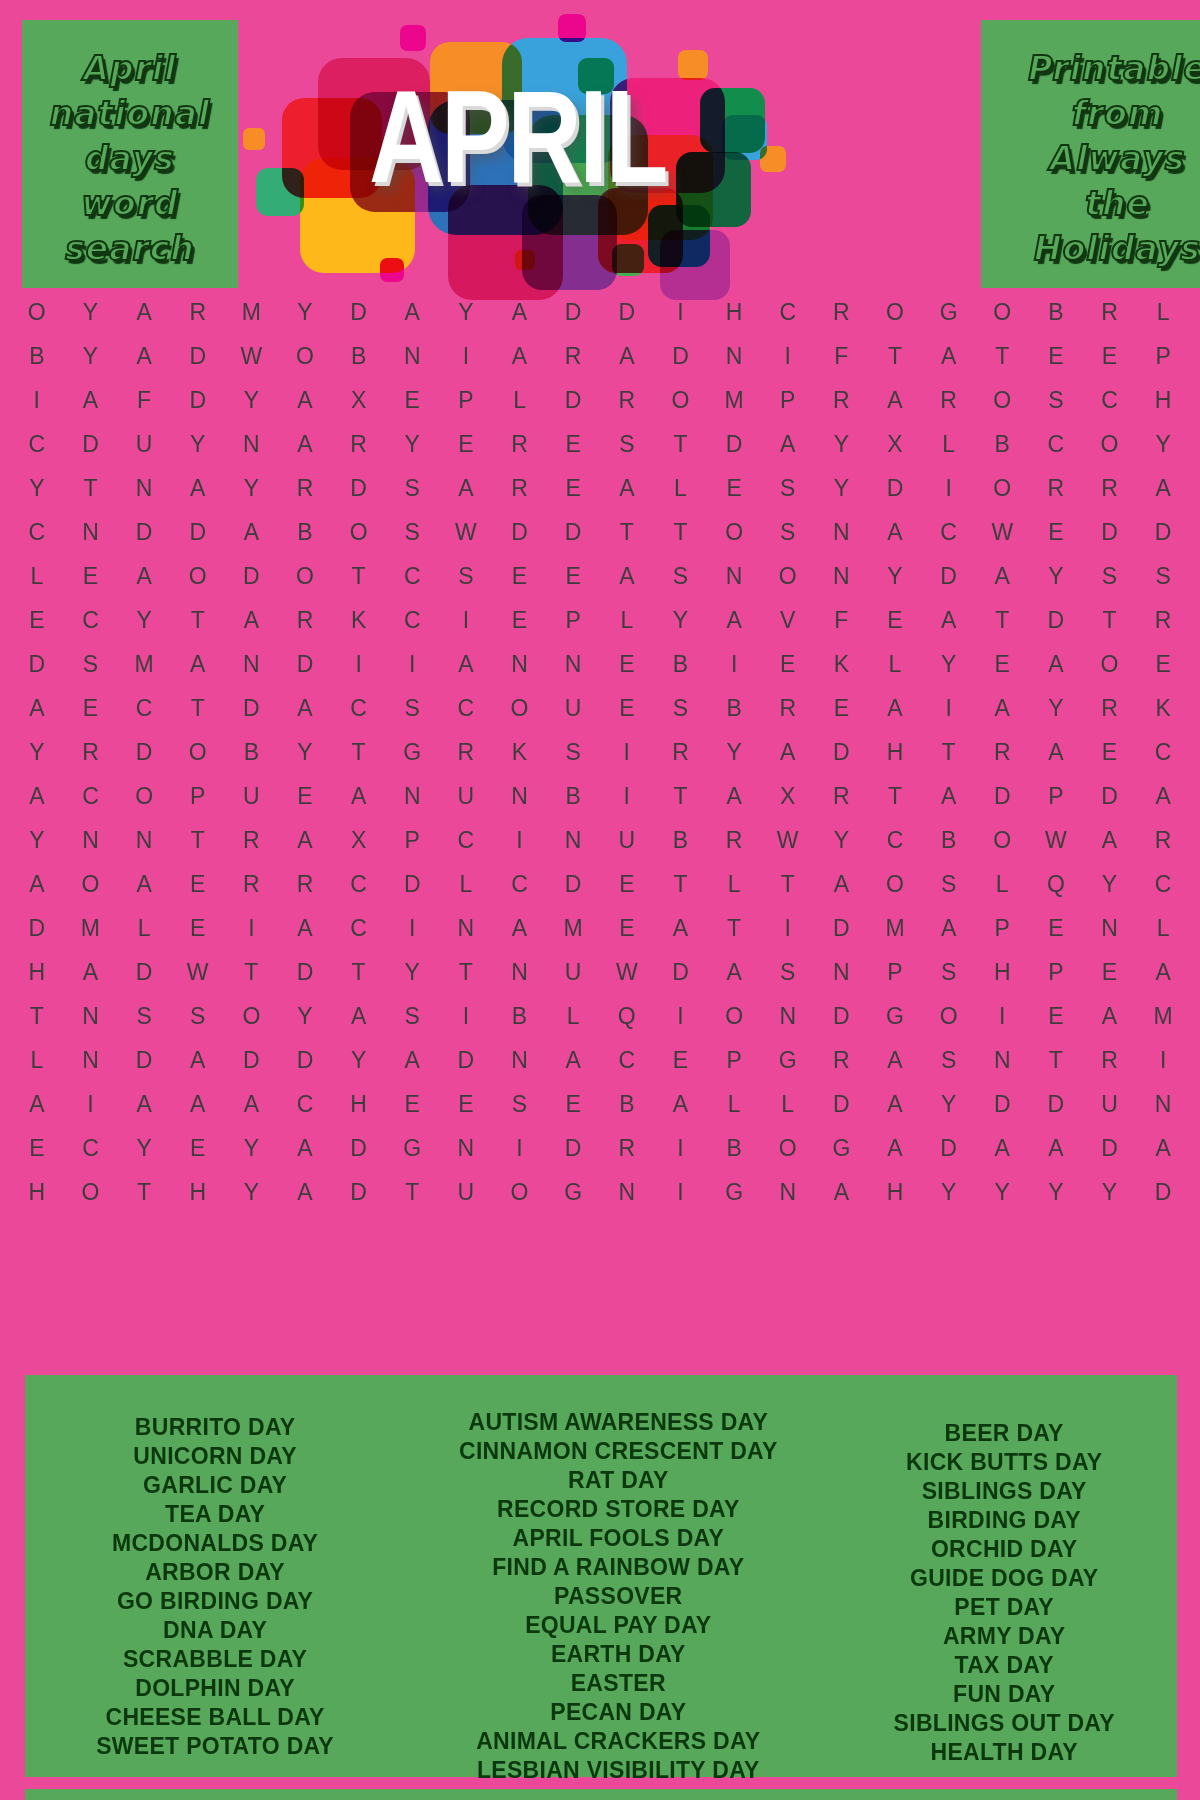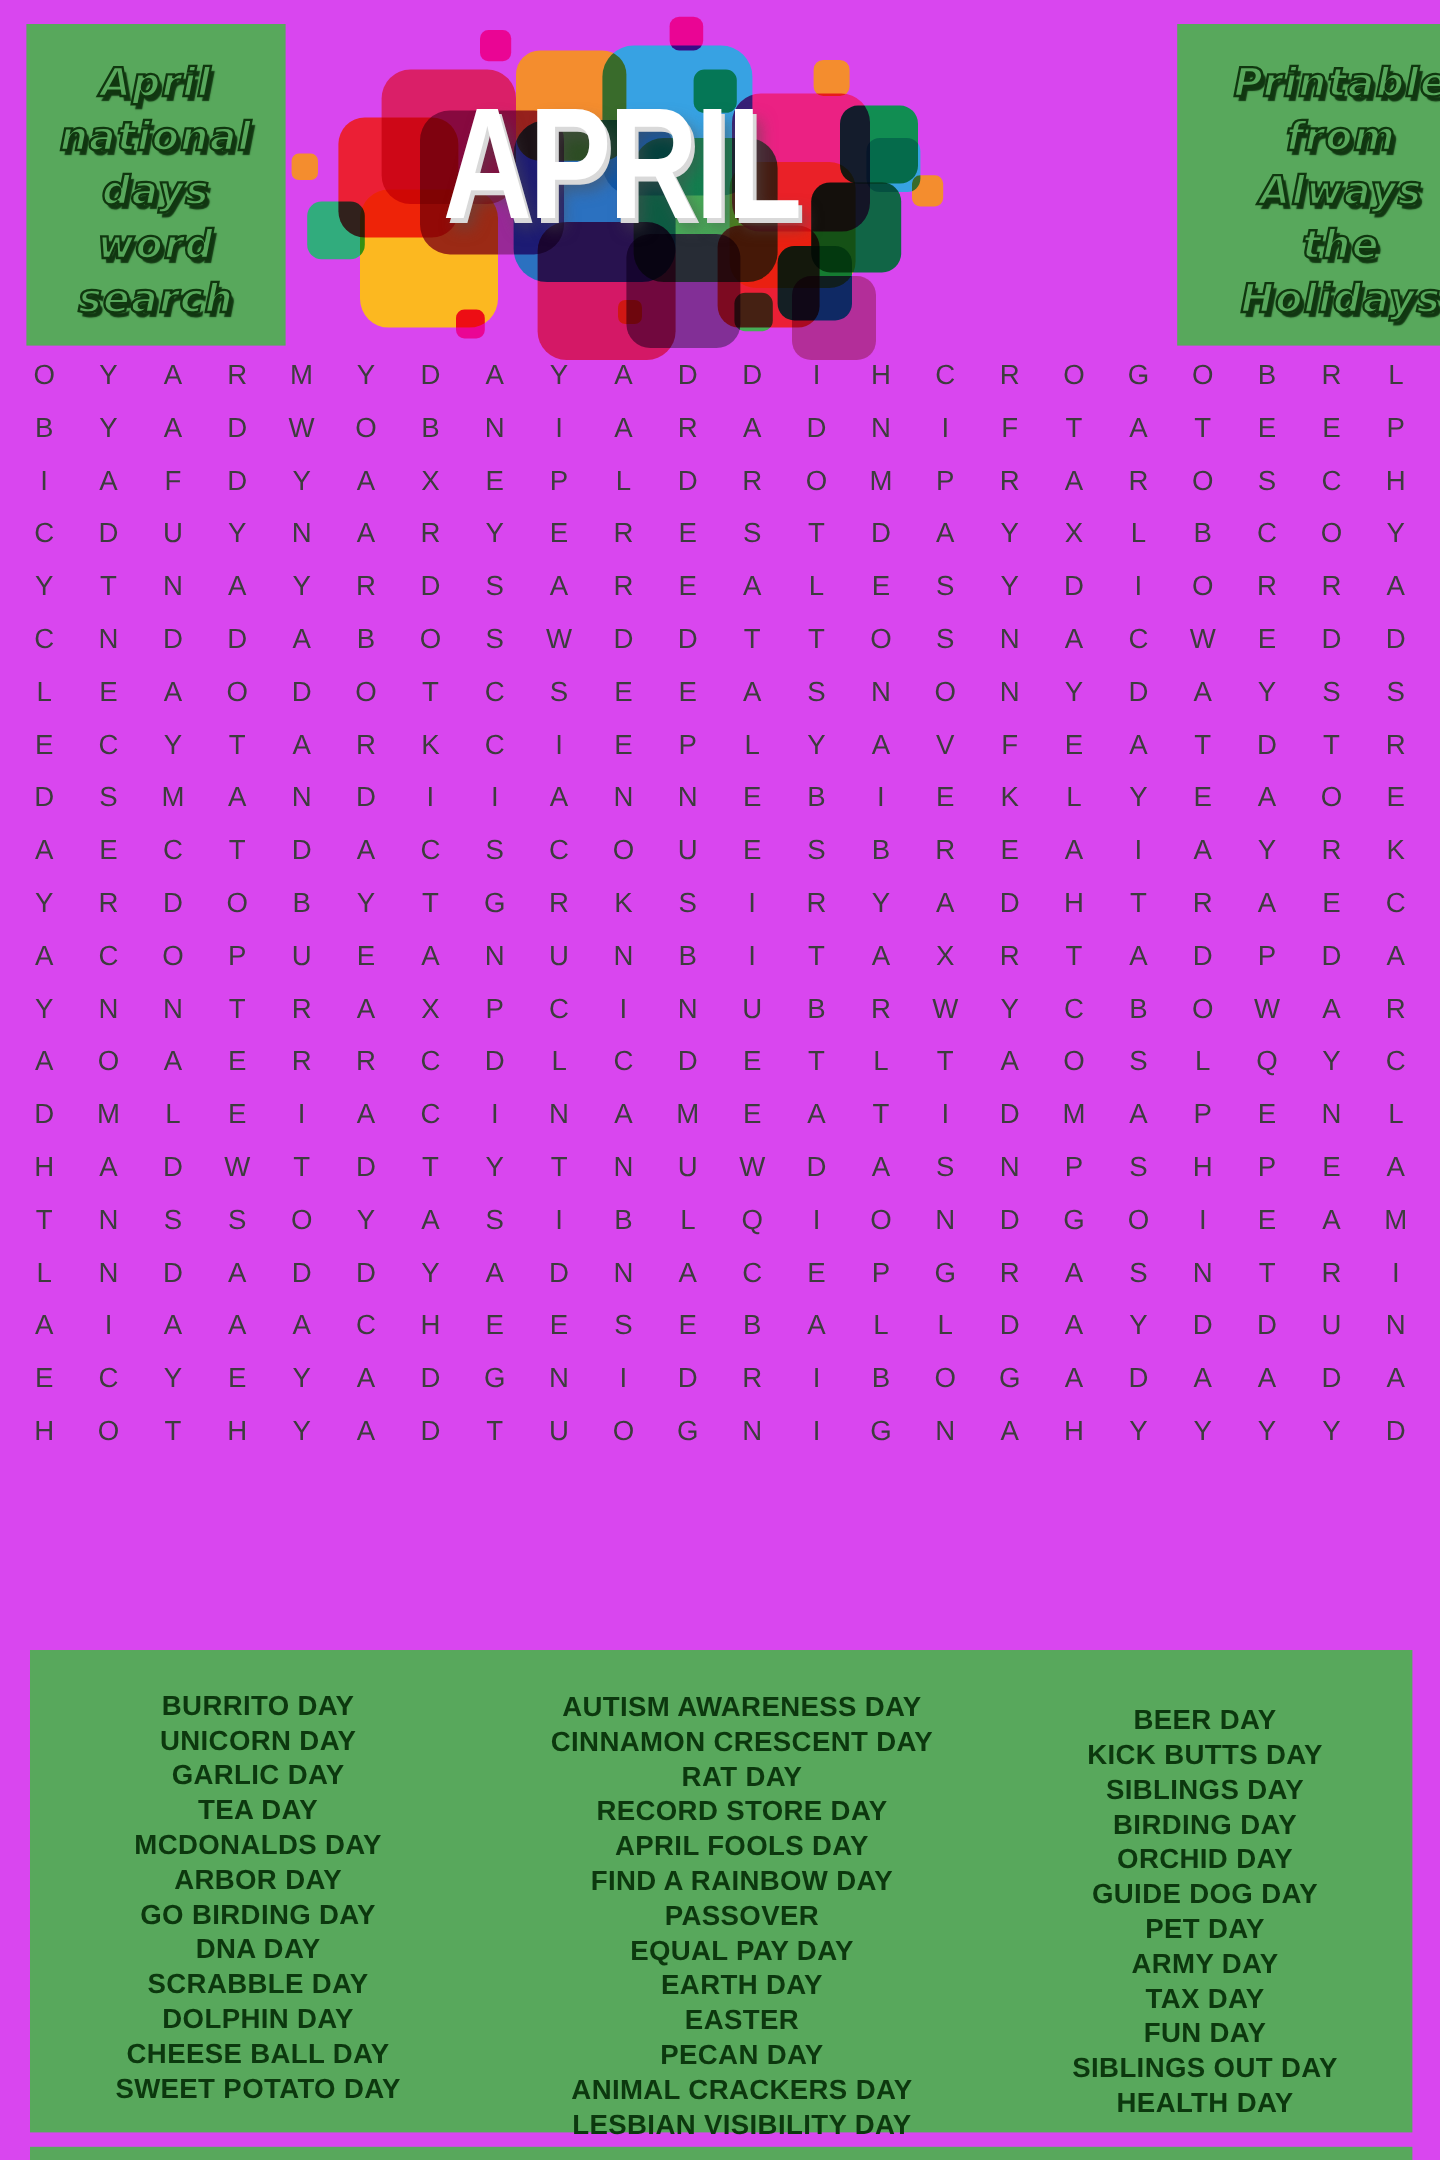--- a/index.html
+++ b/index.html
@@ -1,19 +1,19 @@
 <!DOCTYPE html>
 <html><head>
 <meta charset="utf-8">
 <style>
   * { margin:0; padding:0; box-sizing:border-box; }
   html,body { background:#fff; }
   .page {
     position:relative; width:1200px; height:1800px;
-    background:#d946ef; overflow:hidden;
+    background:#ec4899; overflow:hidden;
     font-family:"Liberation Sans", sans-serif;
   }
 
   
   .badge {
     position:absolute; top:20px; height:268px;
     background:#58a85c; padding-top:26px;
   }
   .badge-left  { left:22px;  width:216px; }
   .badge-right { left:981px; width:273px; }
@@ -55,21 +55,21 @@
     font-family:"Liberation Sans", sans-serif;
     font-size:23px; color:#3d3d3d;
   }
 
   
   .words-panel {
     position:absolute; left:25px; top:1375px; width:1152px; height:402px;
     background:#58a85c; display:flex;
   }
   .wcol { display:flex; flex-direction:column; align-items:center; }
-  .wcol-0 { width:33%; padding-top:32px; }
+  .wcol-0 { width:33%; padding-top:18px;margin-top:20px; }
   .wcol-1 { width:37%; padding-top:33px; }
   .wcol-2 { width:30%; padding-top:44px; }
   .word-item {
     font-family:"Liberation Sans", sans-serif;
     font-weight:bold; font-size:23px; line-height:29px;
     color:#0c380e; white-space:nowrap; letter-spacing:0.3px;
     text-align:center;
   }
 
   .footer-strip {

